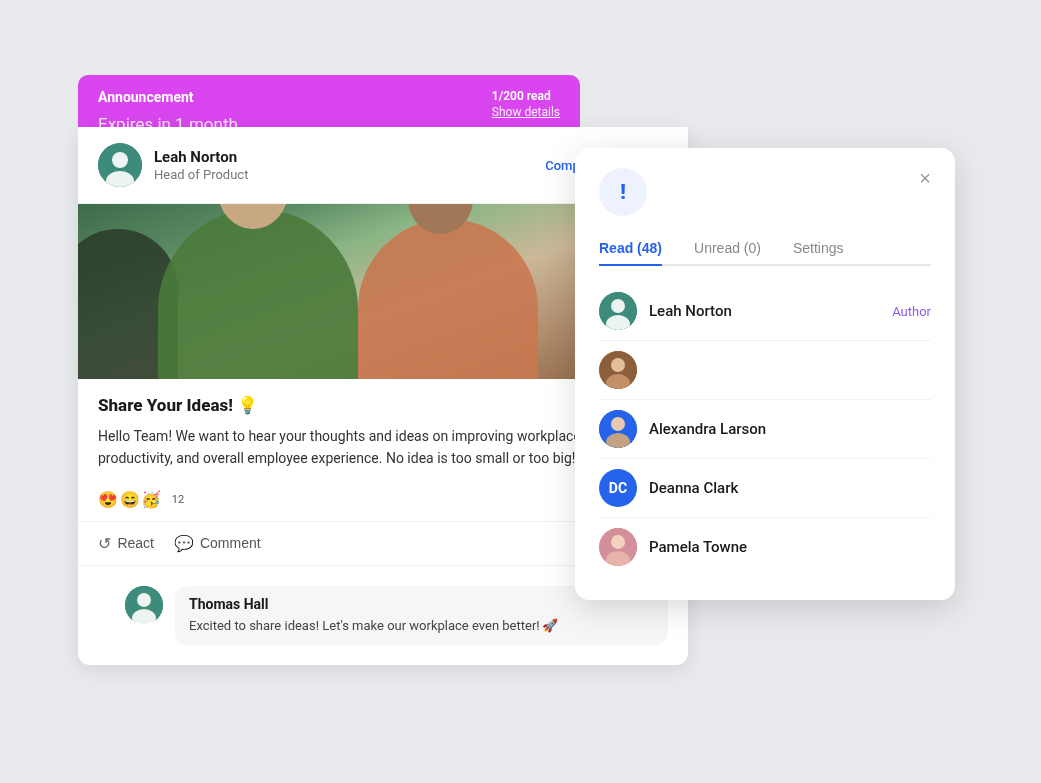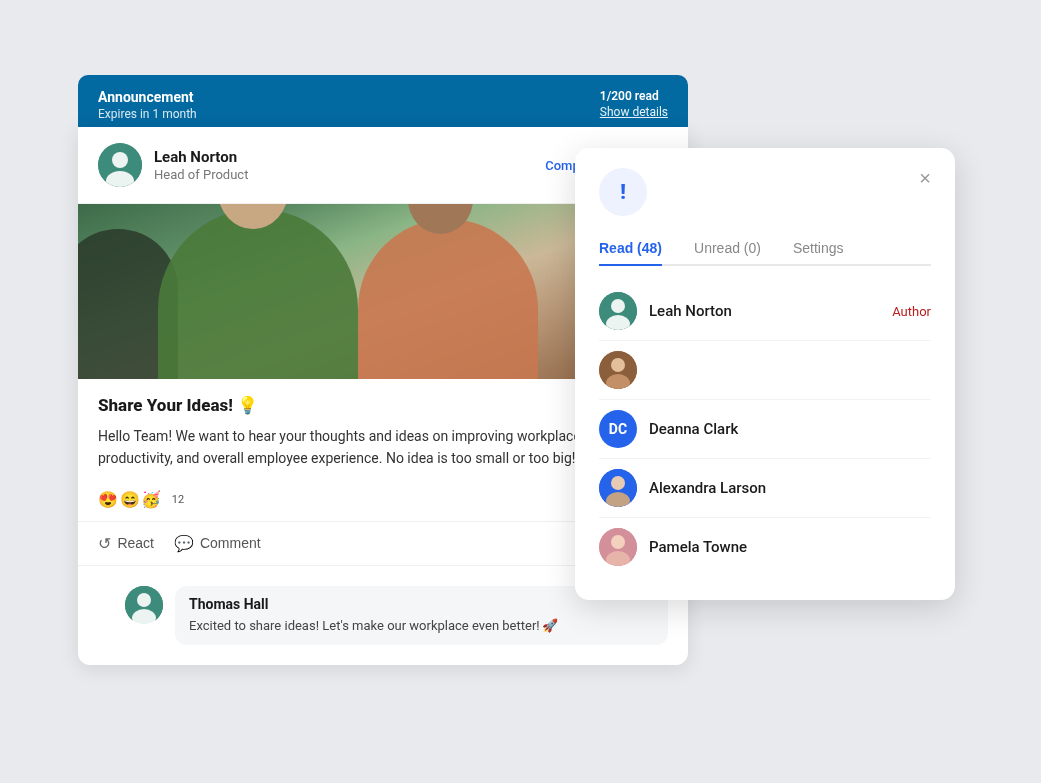--- a/index.html
+++ b/index.html
@@ -16,38 +16,38 @@
       position: relative;
       width: 1041px;
       height: 783px;
     }
 
     
     .announcement-banner {
       position: absolute;
       top: 75px;
       left: 78px;
-      width: 610px;
-      background: #0369a1;
+      width: 502px;
+      background: #d946ef;
       border-radius: 10px 10px 0 0;
       padding: 14px 20px;
       display: flex;
       justify-content: space-between;
       align-items: flex-start;
       z-index: 1;
     }
     .banner-left .banner-title {
       color: #fff;
       font-weight: 700;
       font-size: 14px;
     }
     .banner-left .banner-expiry {
       color: rgba(255,255,255,0.85);
-      font-size: 12px;
-      margin-top: 2px;
+      font-size: 17px;
+      margin-top: 9px;
     }
     .banner-right {
     }
     .banner-right .banner-read {
       color: #fff;
       font-size: 12px;
       font-weight: 600;
     }
     .banner-right .banner-show {
       color: rgba(255,255,255,0.9);
@@ -332,21 +332,21 @@
       margin-right: 12px;
     }
     .user-name {
       flex: 1;
       font-size: 15px;
       color: #1a1a1a;
       font-weight: 500;
     }
     .user-role {
       font-size: 13px;
-      color: #b91c1c;
+      color: #8b5cf6;
     }
 
     
     .av-leah { background: linear-gradient(135deg, #4a9d8f, #2d7a6a); }
     .av-molina { background: linear-gradient(135deg, #c07850, #8B4513); }
     .av-alexandra { background: linear-gradient(135deg, #2563EB, #1a4db8); }
     .av-deanna { background: #2563EB; }
     .av-pamela { background: linear-gradient(135deg, #e8a0a0, #c07070); }
     .av-thomas { background: linear-gradient(135deg, #4a9d8f, #2d7a6a); }
 
@@ -483,36 +483,36 @@
           <svg width="38" height="38" viewBox="0 0 38 38" xmlns="http://www.w3.org/2000/svg">
             <circle cx="19" cy="19" r="19" fill="#8B5E3C"></circle>
             <circle cx="19" cy="14" r="7" fill="#e8c4a0" opacity="0.95"></circle>
             <ellipse cx="19" cy="32" rx="12" ry="9" fill="#c8956a" opacity="0.9"></ellipse>
           </svg>
         </div>
         <span class="user-role"></span>
       </div>
 
       <div class="user-item">
-        <div class="user-avatar av-deanna">
-          <span class="av-deanna-text">DC</span>
-        </div>
-        <span class="user-name">Deanna Clark</span>
-        <span class="user-role"></span>
-      </div>
-
-      <div class="user-item">
         <div class="user-avatar av-alexandra">
           <svg width="38" height="38" viewBox="0 0 38 38" xmlns="http://www.w3.org/2000/svg">
             <circle cx="19" cy="19" r="19" fill="#2563EB"></circle>
             <circle cx="19" cy="14" r="7" fill="#f0d0b0" opacity="0.95"></circle>
             <ellipse cx="19" cy="32" rx="12" ry="9" fill="#d4a878" opacity="0.9"></ellipse>
           </svg>
         </div>
         <span class="user-name">Alexandra Larson</span>
+        <span class="user-role"></span>
+      </div>
+
+      <div class="user-item">
+        <div class="user-avatar av-deanna">
+          <span class="av-deanna-text">DC</span>
+        </div>
+        <span class="user-name">Deanna Clark</span>
         <span class="user-role"></span>
       </div>
 
       <div class="user-item">
         <div class="user-avatar av-pamela">
           <svg width="38" height="38" viewBox="0 0 38 38" xmlns="http://www.w3.org/2000/svg">
             <circle cx="19" cy="19" r="19" fill="#d4909a"></circle>
             <circle cx="19" cy="14" r="7" fill="#f5d5c0" opacity="0.95"></circle>
             <ellipse cx="19" cy="32" rx="12" ry="9" fill="#e8b8aa" opacity="0.9"></ellipse>
           </svg>

